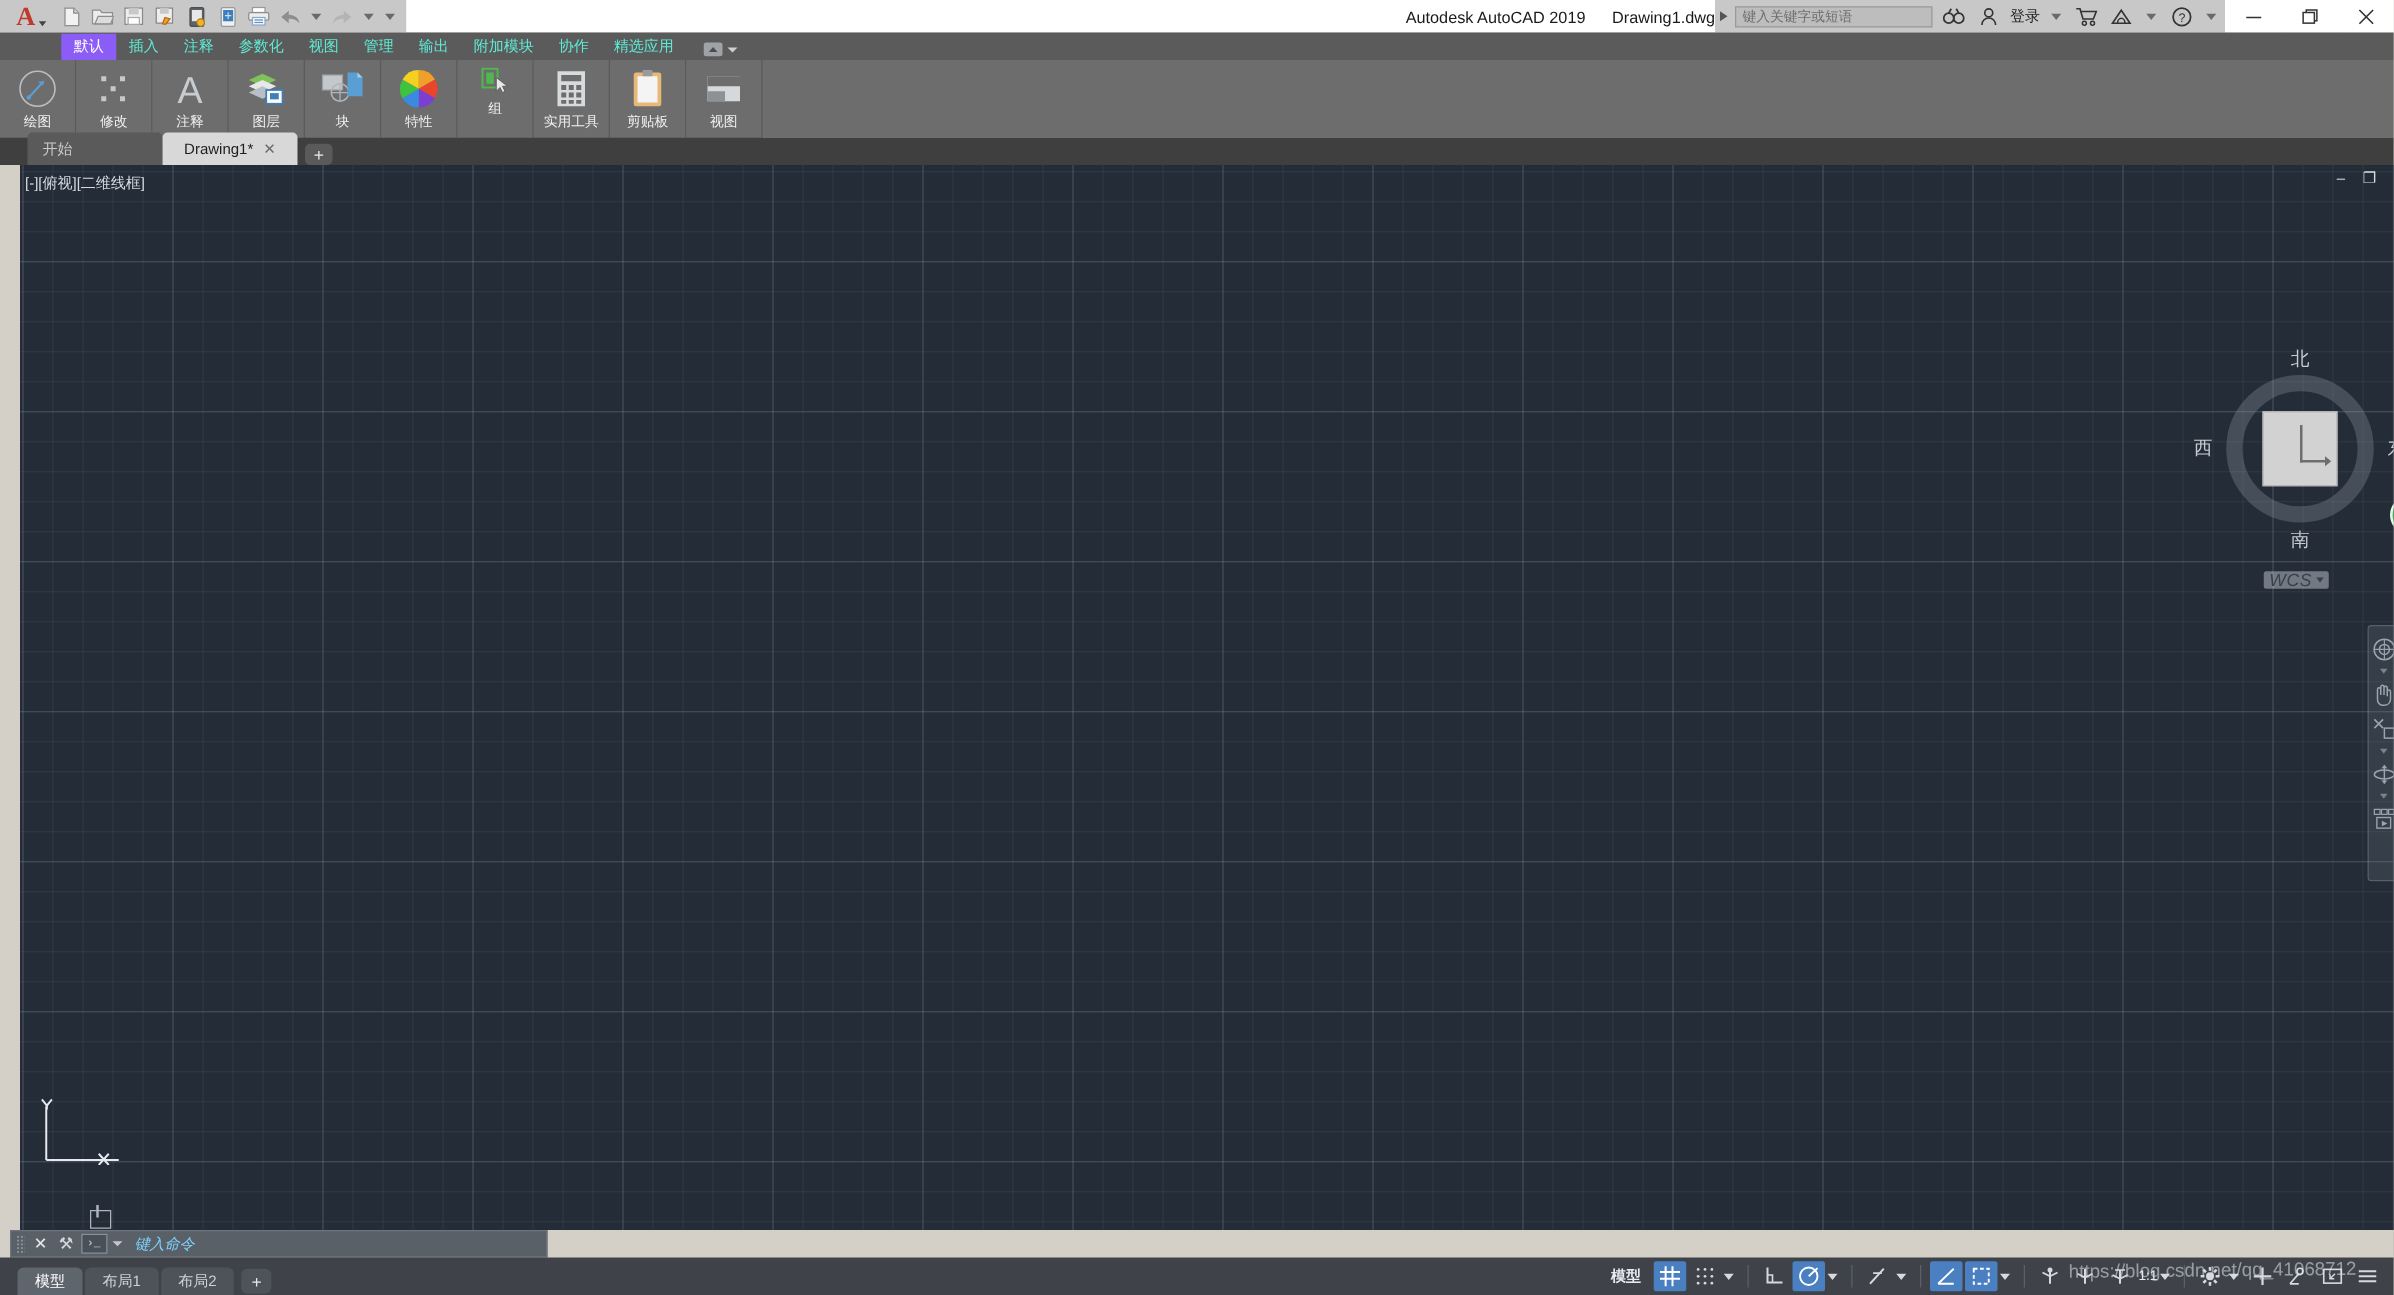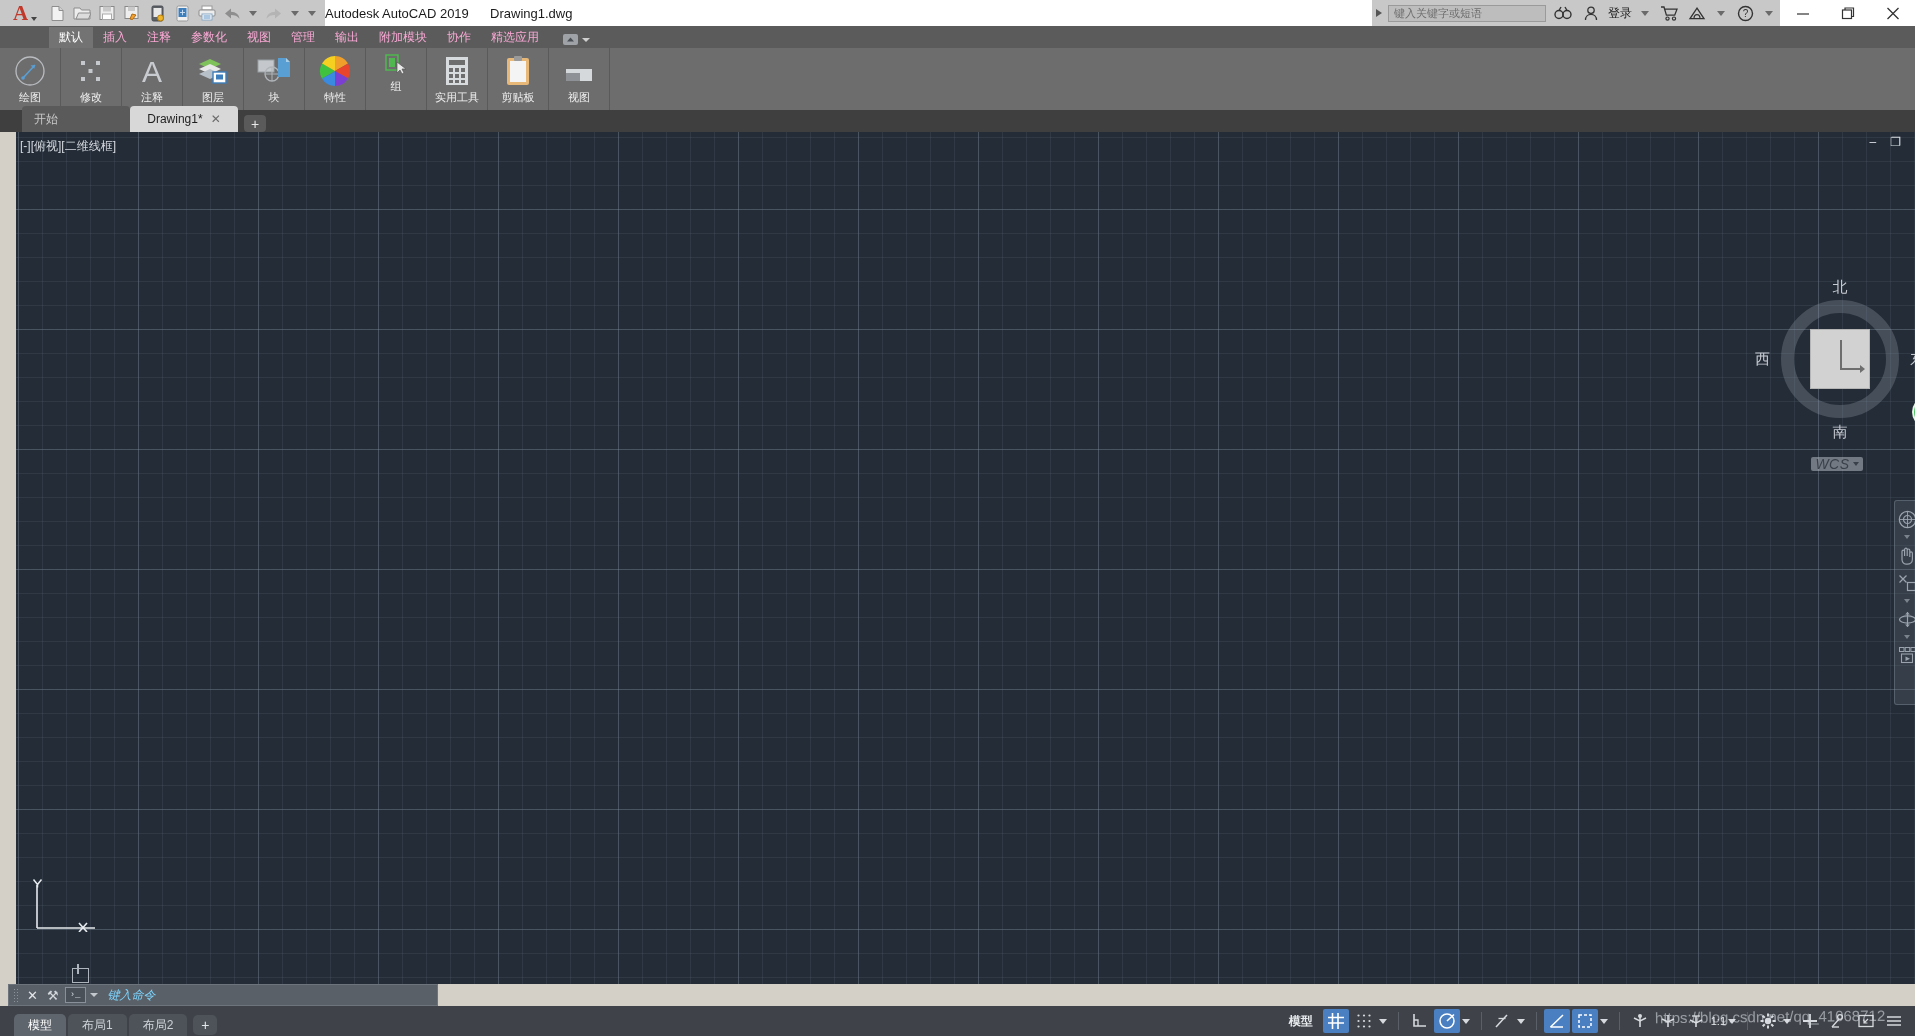--- a/index.html
+++ b/index.html
@@ -31,21 +31,21 @@
     width: 0; height: 0; border-left: 3px solid transparent;
     border-right: 3px solid transparent; border-top: 4px solid #444; }
   .qat {
     height: 26px; background: #c8c8c8; display: flex; align-items: center;
     padding: 0 6px; gap: 3px;
   }
   .qat-icon { width: 22px; height: 20px; display:flex; align-items:center; justify-content:center; }
   .qat-caret { width: 0; height: 0; border-left: 4px solid transparent;
     border-right: 4px solid transparent; border-top: 5px solid #6a6a6a; margin: 0 3px; }
   .titletext {
-    flex: 1; text-align: left; font-size: 13px; color: #1a1a1a;
+    flex: 1; text-align: right; font-size: 13px; color: #1a1a1a;
     white-space: nowrap;
   }
   .titletext .sep { display: inline-block; width: 14px; }
   .searchzone {
     height: 26px; background: #c8c8c8; display: flex; align-items: center;
     padding: 0 4px; gap: 6px;
   }
   .search-arrow { width: 0; height: 0; border-top: 4px solid transparent;
     border-bottom: 4px solid transparent; border-left: 6px solid #555; }
   .search-box {
@@ -59,24 +59,24 @@
   .winbtn { width: 45px; height: 26px; display: flex; align-items: center;
     justify-content: center; background: #ffffff; }
 
   
   .ribbontabs {
     position: absolute; left: 0; top: 26px; width: 1915px; height: 22px;
     background: #5b5b5b; display: flex; align-items: flex-end;
     padding-left: 49px;
   }
   .rtab {
-    font-size: 12px; color: #f9a8d4; padding: 3px 10px 4px 10px;
+    font-size: 12px; color: #5eead4; padding: 3px 10px 4px 10px;
     white-space: nowrap; line-height: 14px;
   }
-  .rtab.active { background: #737373; color: #ffffff; }
+  .rtab.active { background: #8b5cf6; color: #ffffff; }
   .rtab-extra { margin-left: 14px; display: flex; align-items: center; gap: 4px; padding-bottom: 3px;}
   .rtab-extra .box { width: 15px; height: 11px; background: #9fa3a8; border-radius: 2px;
      display:flex; align-items:center; justify-content:center;}
   .rtab-extra .caret { width: 0; height: 0; border-left: 4px solid transparent;
     border-right: 4px solid transparent; border-top: 4px solid #cfcfcf; }
 
   
   .ribbon {
     position: absolute; left: 0; top: 48px; width: 1915px; height: 62px;
     background: #6d6d6d; display: flex; align-items: stretch;

